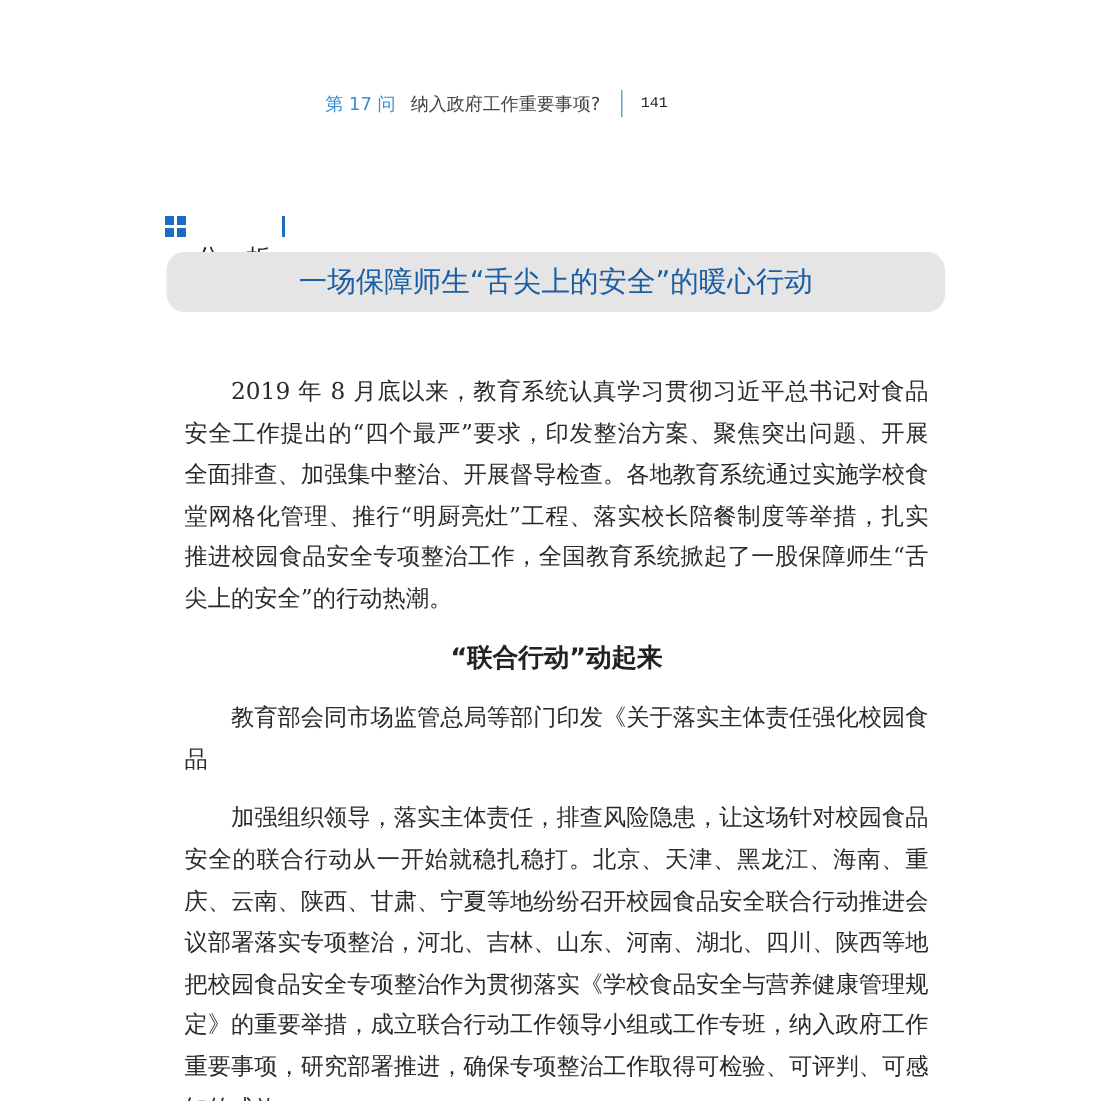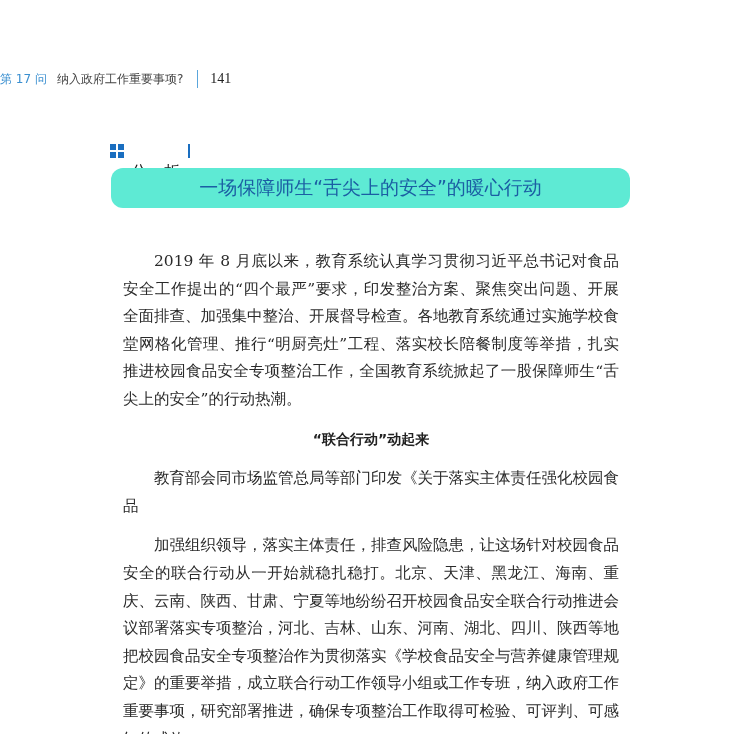--- a/index.html
+++ b/index.html
@@ -1,54 +1,54 @@
 <!DOCTYPE html>
 <html><head>
   <meta charset="utf-8">
   <style>
     html, body { margin: 0; padding: 0; }
     body {
       width: 741px; height: 734px; background: #ffffff; position: relative; overflow: hidden;
       font-family: "DejaVu Serif", "Liberation Serif", serif; color: #2a2a2a;
     }
     .running-head {
-      position: absolute; top: 70px; left: 0; width: 662px;
-      display: flex; justify-content: flex-start; align-items: center;
+      position: absolute; top: 60px; left: 0; width: 662px;
+      display: flex; justify-content: center; align-items: center;
       font-family: "DejaVu Sans", "Liberation Sans", sans-serif; font-size: 12px;
     }
     .rh-chapter { color: #3a8fd0; margin-right: 10px; }
     .rh-title { color: #444; }
     .rh-divider { width: 1px; height: 18px; background: #5aa6dc; margin: 0 12px 0 14px; }
-    .rh-page { font-family: Liberation Serif, serif; font-size: 14px; color: #222; }
+    .rh-page { font-family: Liberation Mono, monospace; font-size: 10px; color: #222; }
 
     .section-tag {
       position: absolute; top: 118px; left: 110px;
       display: flex; align-items: center;
       font-family: "DejaVu Sans", "Liberation Sans", sans-serif; font-size: 16px; color: #222;
     }
     .grid-icon { width: 14px; height: 14px; display: grid; grid-template-columns: 6px 6px; grid-gap: 2px; margin-right: 7px; }
     .grid-icon span { background: #1a6ec0; display: block; width: 6px; height: 6px; }
     .section-label { letter-spacing: 6px; margin-top: 44px; }
     .tag-bar { width: 2px; height: 14px; background: #1a6ec0; margin-left: 2px; }
 
     .banner {
       position: absolute; top: 168px; left: 111px; width: 519px; height: 40px;
-      background: #5eead4; border-radius: 12px;
+      background: #e5e5e5; border-radius: 12px;
       display: flex; align-items: center; justify-content: center;
       font-family: "DejaVu Sans", "Liberation Sans", sans-serif; font-size: 19px; color: #1b5ea3;
     }
 
     .body-text {
       position: absolute; top: 236px; left: 111px; width: 520px;
       font-size: 15.5px; line-height: 27.6px; text-align: justify; color: #2a2a2a;
     }
     .body-text p { margin: 12px; text-indent: 31px; }
     .subhead {
       text-align: center; font-family: "DejaVu Sans", "Liberation Sans", sans-serif;
-      font-weight: bold; font-size: 14px; text-indent: 0 !important; color: #222;
+      font-weight: bold; font-size: 17px; text-indent: 0 !important; color: #222;
     }
   </style>
 </head>
 <body>
 
 <div class="running-head">
   <span class="rh-chapter">第 17 问</span>
   <span class="rh-title">纳入政府工作重要事项?</span>
   <span class="rh-divider"></span>
   <span class="rh-page">141</span>

